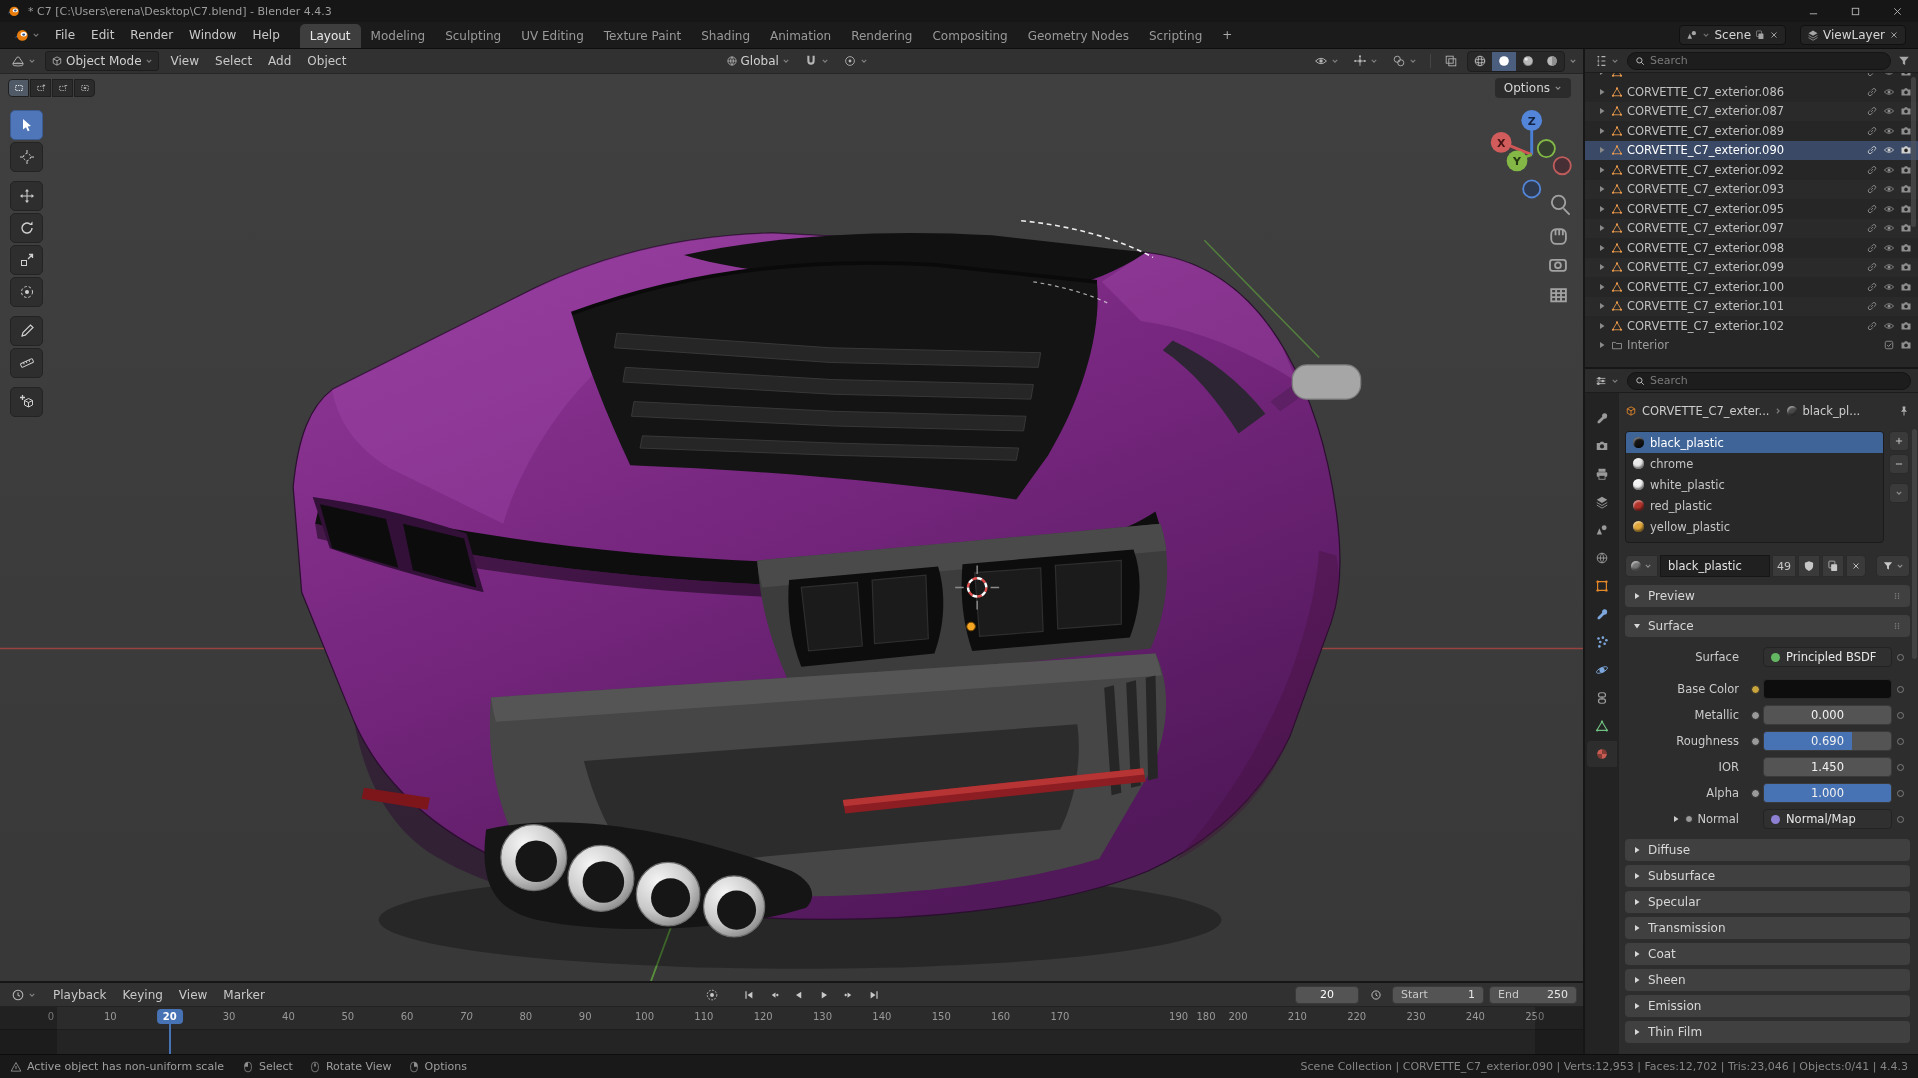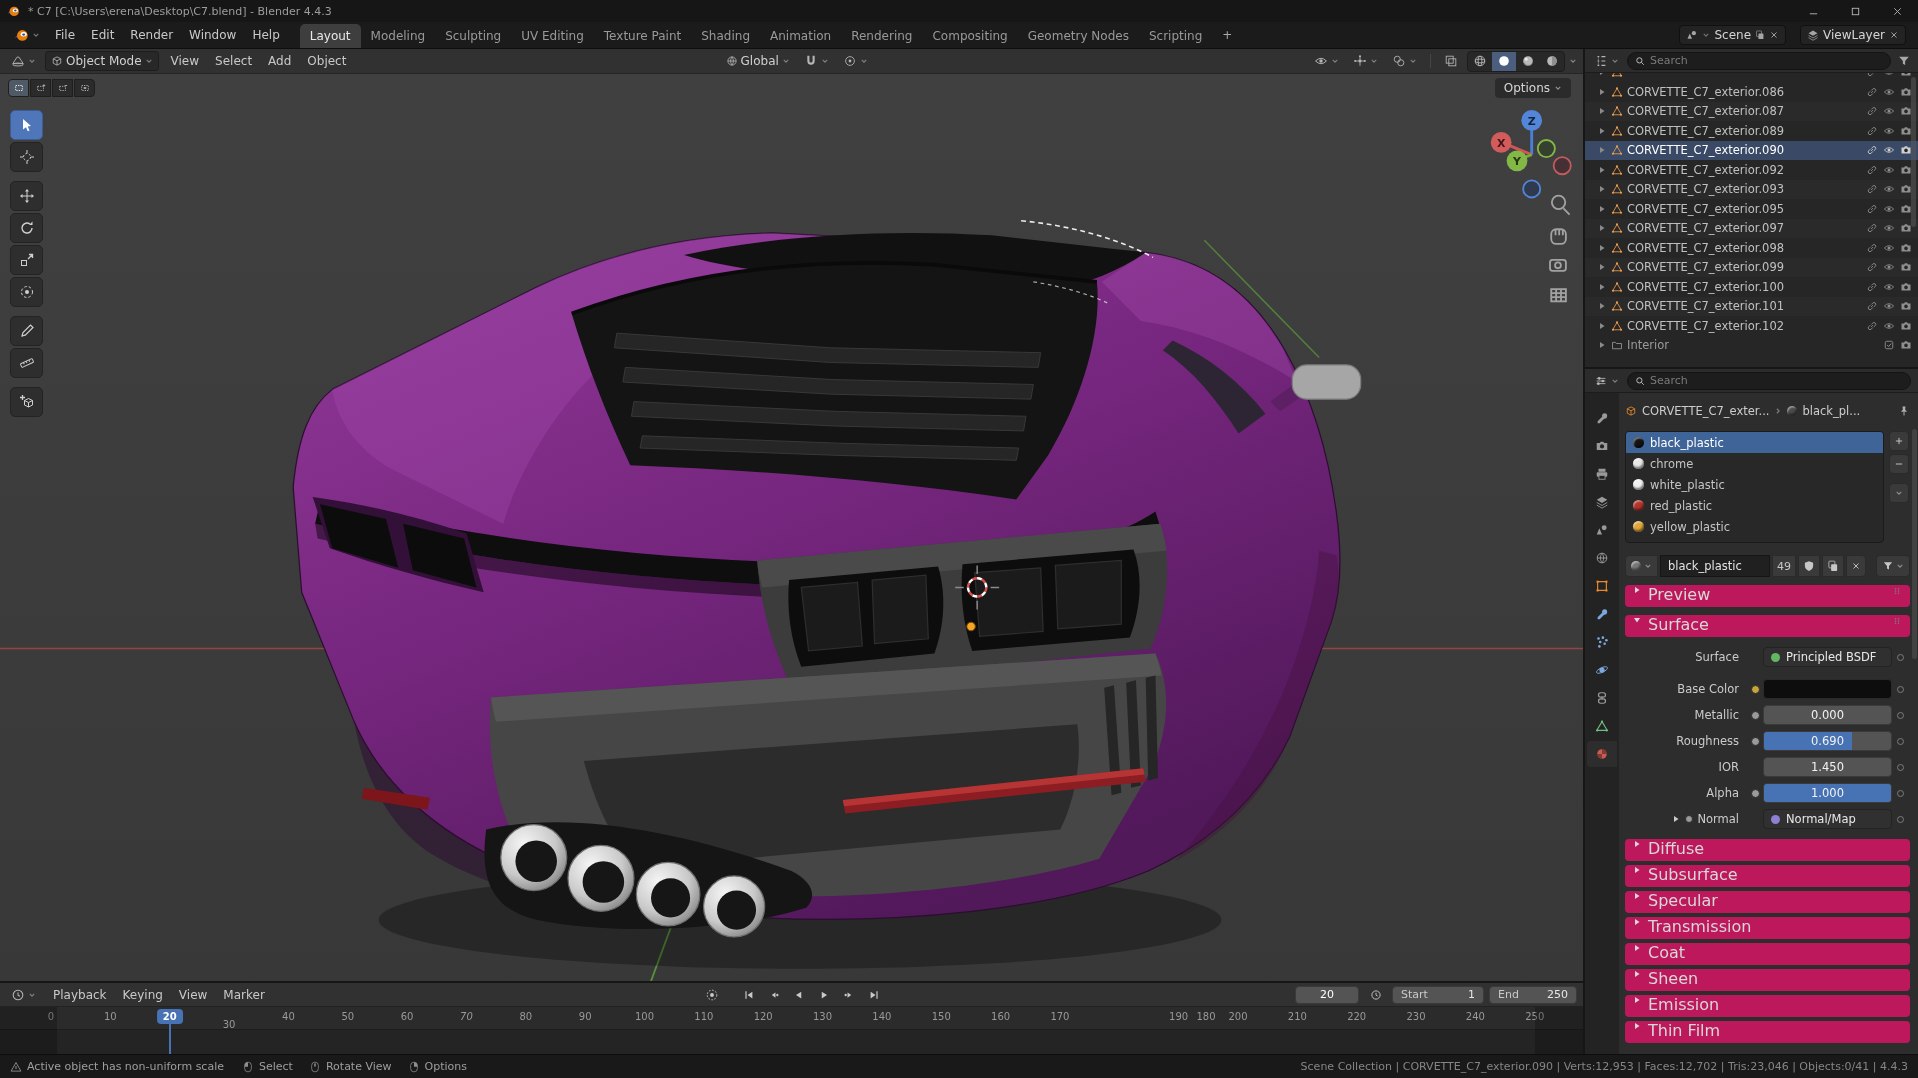--- a/index.html
+++ b/index.html
@@ -102,21 +102,21 @@
   .slot-row{height:21px;display:flex;align-items:center;gap:6px;padding:0 7px;font-size:11.5px;color:#c5c5c5}
   .slot-row.selected{background:#3e6498;color:#fff}
   .slot-controls{width:22px;display:flex;flex-direction:column;gap:3px;align-items:center}
   .mini-btn{width:20px;height:20px;background:#3a3a3a;border:1px solid #2a2a2a;border-radius:4px;display:flex;align-items:center;justify-content:center;color:#c7c7c7}
   .datablock{display:flex;align-items:center;gap:2px;margin-top:12px;height:22px}
   .db-browse{display:flex;align-items:center;gap:3px;background:#3a3a3a;border:1px solid #2a2a2a;border-radius:4px 0 0 4px;height:22px;padding:0 5px}
   .db-field{flex:1;background:#202020;border:1px solid #161616;height:22px;display:flex;align-items:center;padding:0 7px;color:#e2e2e2;font-size:11.5px;min-width:0;overflow:hidden}
   .db-btn{height:22px;background:#3a3a3a;border:1px solid #2a2a2a;display:flex;align-items:center;justify-content:center;color:#c7c7c7;padding:0 4px;min-width:20px;font-size:11px}
   .db-btn.last{border-radius:0 4px 4px 0}
   .db-funnel{margin-left:8px;display:flex;align-items:center;gap:2px;background:#3a3a3a;border:1px solid #2a2a2a;border-radius:4px;height:22px;padding:0 5px;color:#c7c7c7}
-  .panel-header{height:22px;margin-top:8px;background:#be185d;border-radius:4px;display:flex;gap:6px;padding:0 7px;color:#d8d8d8;font-size:16px}
+  .panel-header{height:22px;margin-top:8px;background:#404040;border-radius:4px;display:flex;align-items:center;gap:6px;padding:0 7px;color:#d8d8d8;font-size:12px}
   .panel-header .grip{margin-left:auto;color:#7d7d7d}
   .prop-rows{padding:8px 2px 0 0}
   .prop-row{display:grid;grid-template-columns:122px 16px 1fr 16px;align-items:center;height:24px;margin-bottom:2px}
   .prop-row .plabel{text-align:right;padding-right:8px;color:#cbcbcb;font-size:11.5px;white-space:nowrap;display:flex;justify-content:flex-end;align-items:center;gap:4px}
   .socket{width:9px;height:9px;border-radius:50%;background:#9a9a9a;border:1px solid #2a2a2a;margin:0 auto}
   .socket.yellow{background:#c8a43c}
   .socket.none{visibility:hidden}
   .anim-dot{width:7px;height:7px;border-radius:50%;border:1.4px solid #7c7c7c;margin:0 auto}
   .field{height:20px;border-radius:4px;display:flex;align-items:center;font-size:11.5px;color:#e8e8e8;position:relative;overflow:hidden}
   .field.dropdown{background:#303030;border:1px solid #232323;padding:0 7px;gap:6px}
@@ -789,21 +789,21 @@
             <span class="range-field" style="width:88px">
               <span class="rl">End</span>
               <span>250</span>
             </span>
           </div>
         </div>
         <div class="tl-ruler">
             <span class="tick" style="left: 51px;">0</span>
             <span class="tick" style="left: 110.35px;">10</span>
             <span class="tick" style="left: 169.7px;">20</span>
-            <span class="tick" style="left: 229.05px; margin-top: 8px;">30</span>
+            <span class="tick" style="left: 229.05px;">30</span>
             <span class="tick" style="left: 288.4px;">40</span>
             <span class="tick" style="left: 347.75px;">50</span>
             <span class="tick" style="left: 407.1px;">60</span>
             <span class="tick" style="left: 466.45px; font-style: italic;">70</span>
             <span class="tick" style="left: 525.8px;">80</span>
             <span class="tick" style="left: 585.15px;">90</span>
             <span class="tick" style="left: 644.5px;">100</span>
             <span class="tick" style="left: 703.85px;">110</span>
             <span class="tick" style="left: 763.2px;">120</span>
             <span class="tick" style="left: 822.55px;">130</span>

